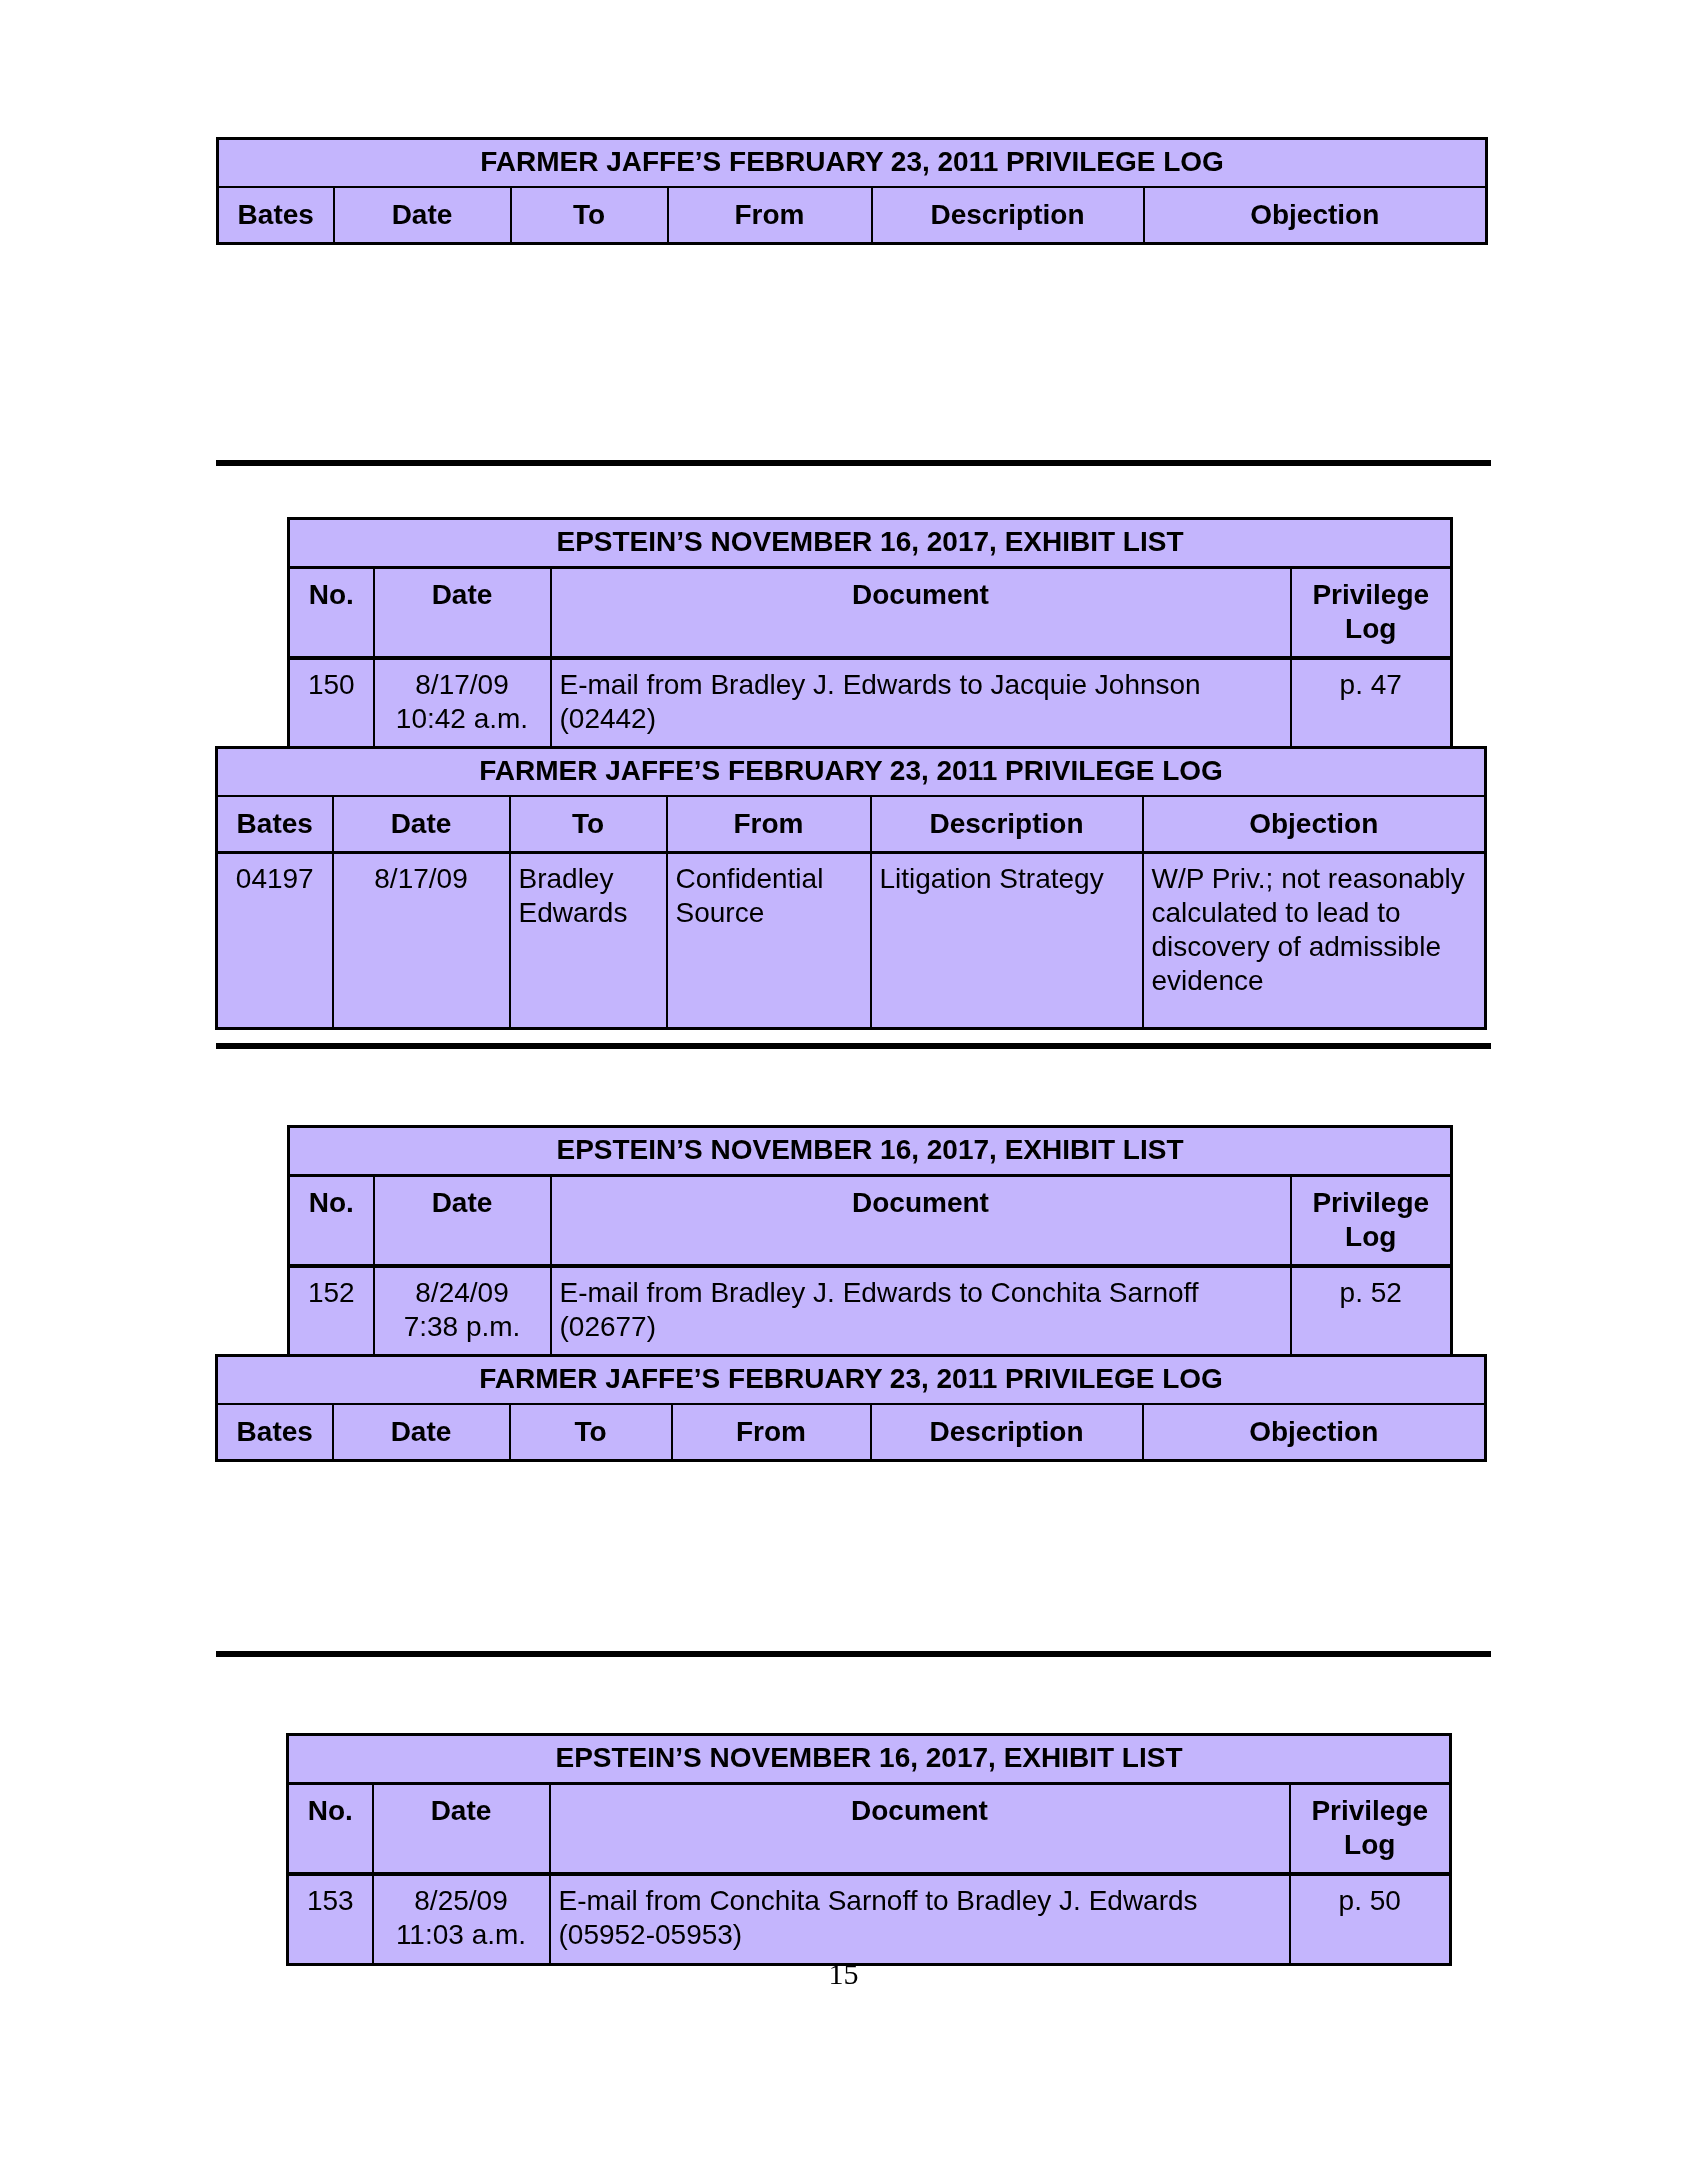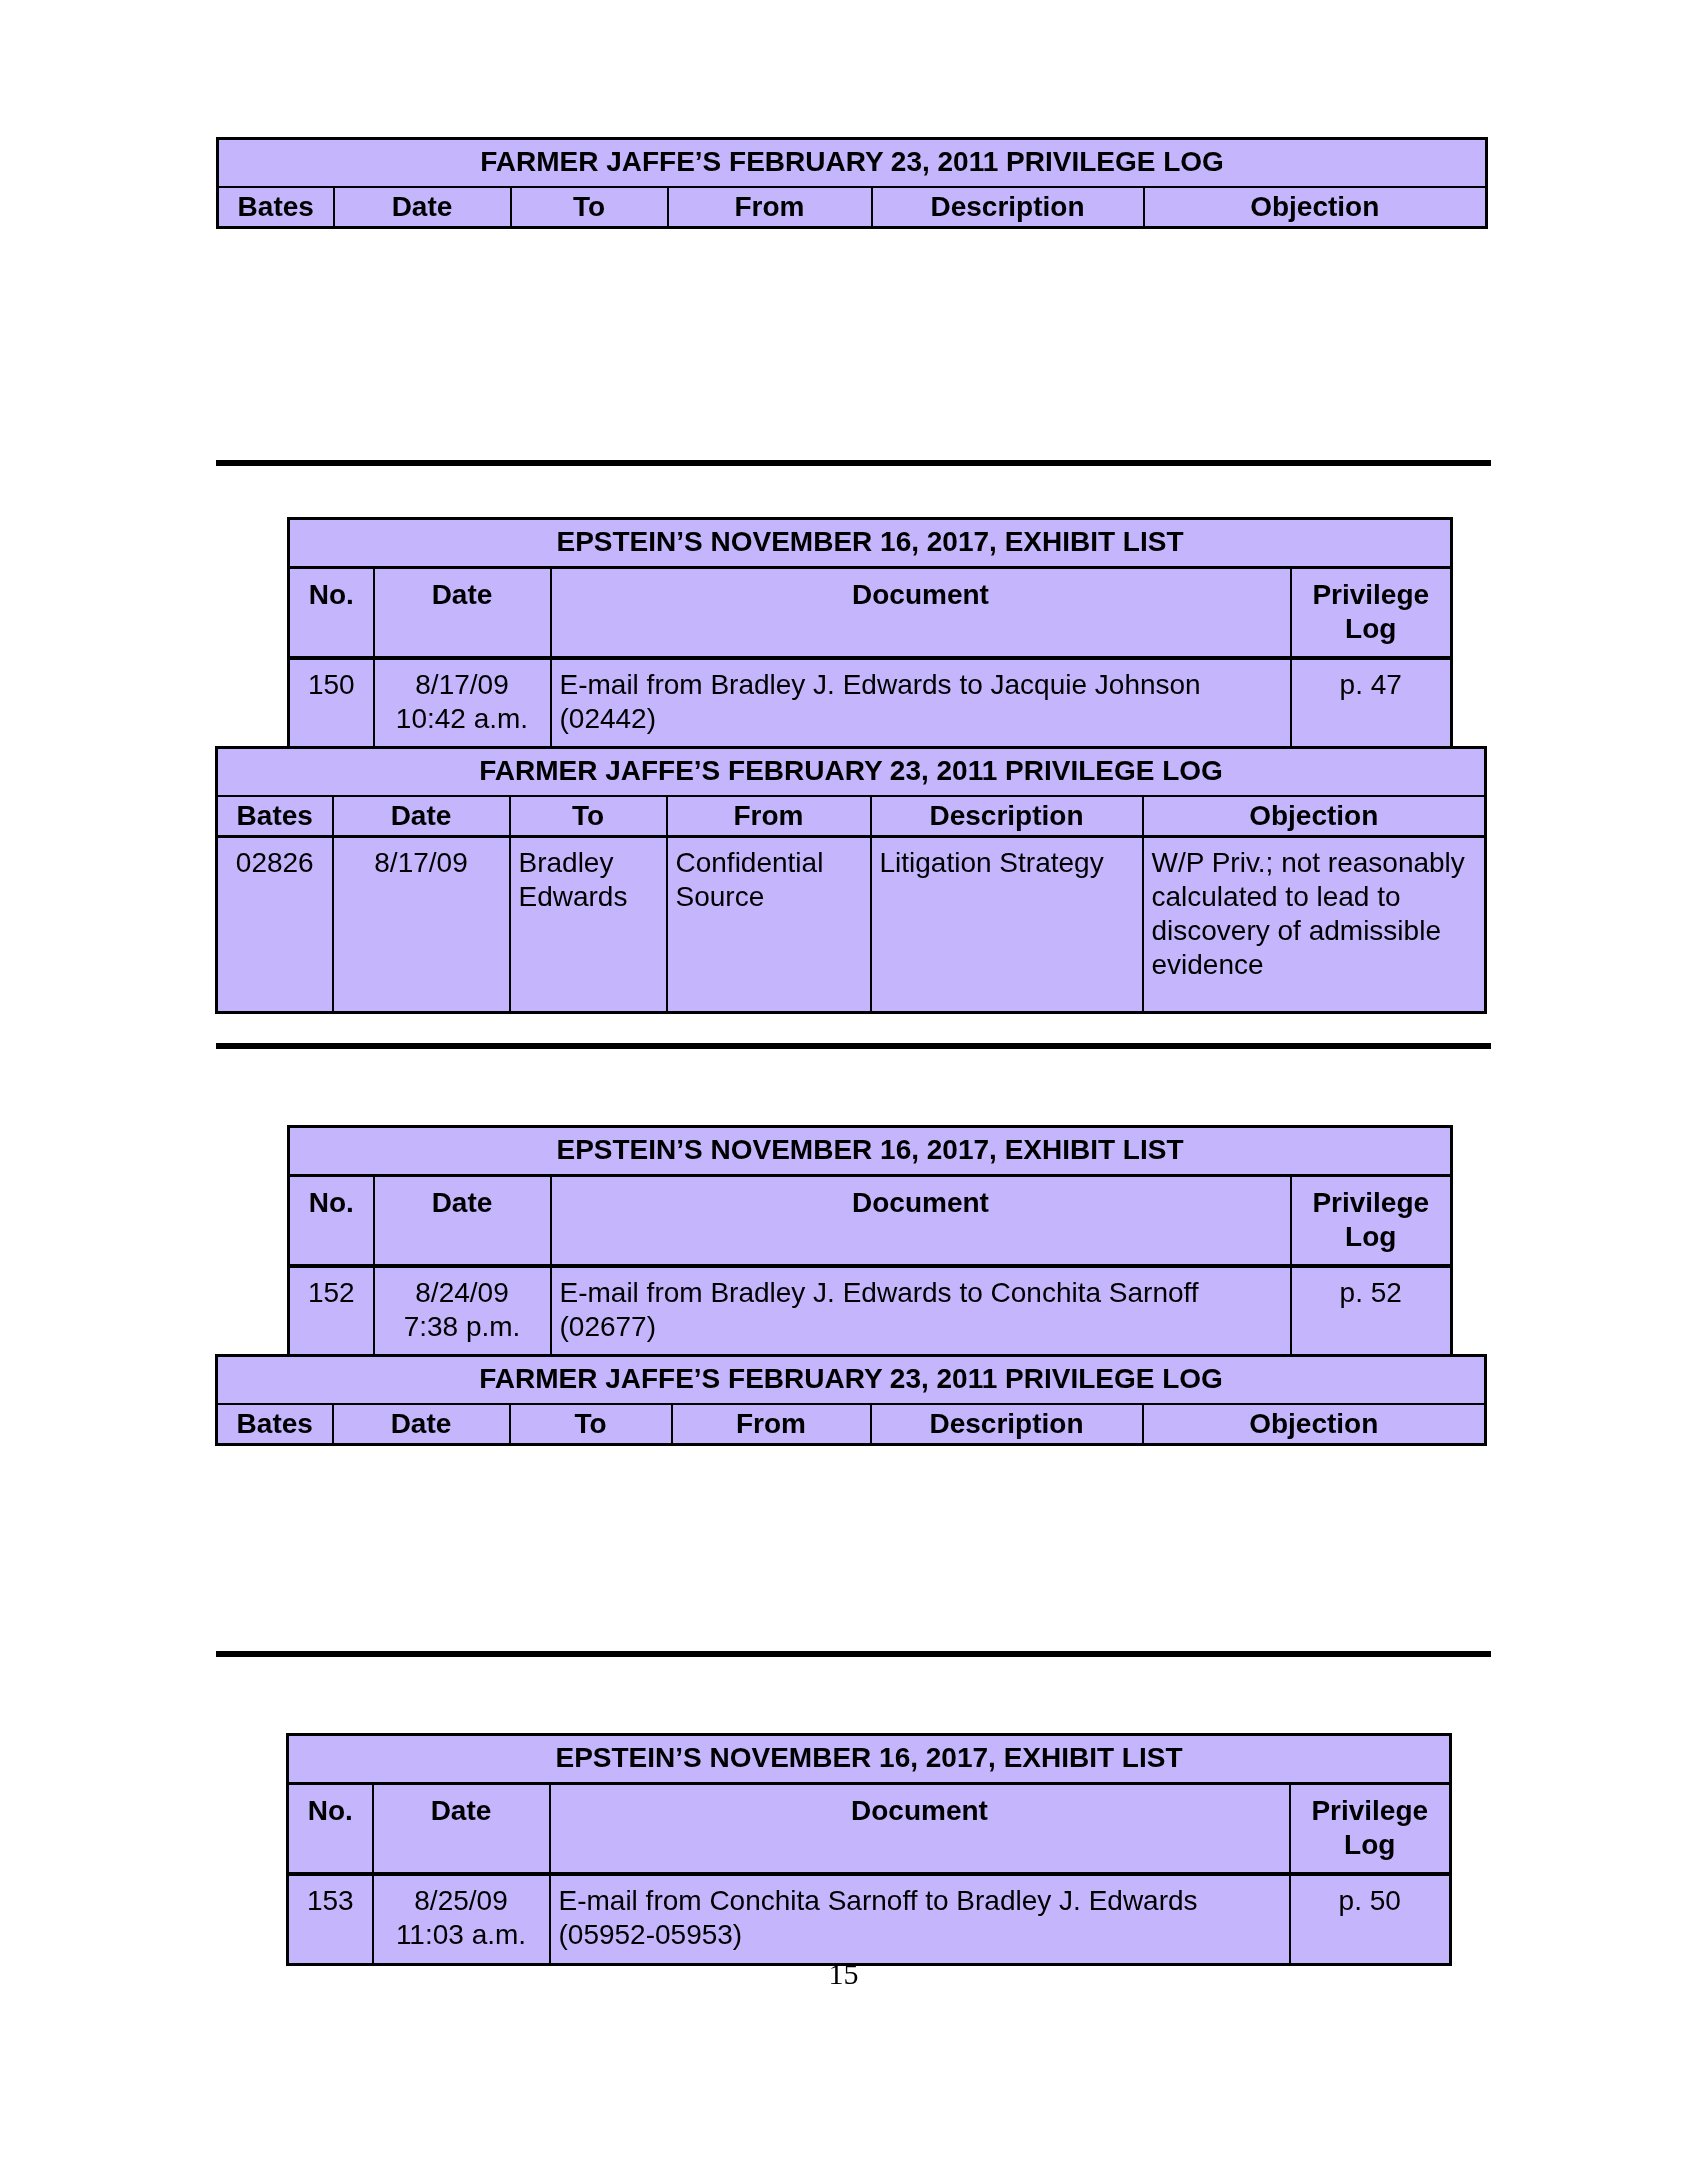--- a/index.html
+++ b/index.html
@@ -36,21 +36,21 @@
   }
   .exhibit-table td.title-cell { border-bottom:3.3px solid #000; }
   td.header-cell {
     text-align:center;
     font-weight:bold;
   }
   .farmer-table td.header-cell {
     height:38px;
     vertical-align:middle;
     border-bottom:3.3px solid #000;
-    padding:0 4px;
+    padding:8px 4px;
   }
   .exhibit-table td.header-cell {
     height:75px;
     vertical-align:top;
     border-bottom:4.6px solid #000;
     padding-top:9.3px;
     margin-top:32px;
   }
   .farmer-table tr.data-row td { height:163px; padding-top:8px; }
   .exhibit-table tr.data-row td { height:77px; padding-top:8px; }
@@ -145,21 +145,21 @@
         </tr>
     <tr>
       <td class="header-cell">Bates</td>
       <td class="header-cell">Date</td>
       <td class="header-cell">To</td>
       <td class="header-cell">From</td>
       <td class="header-cell">Description</td>
       <td class="header-cell">Objection</td>
     </tr>
     <tr class="data-row">
-      <td class="ctr">02826</td>
+      <td class="ctr">04197</td>
       <td class="ctr">8/17/09</td>
       <td class="lft">Bradley
 Edwards</td>
       <td class="lft">Confidential
 Source</td>
       <td class="lft">Litigation Strategy</td>
       <td class="lft">W/P Priv.; not reasonably
 calculated to lead to
 discovery of admissible
 evidence</td>

